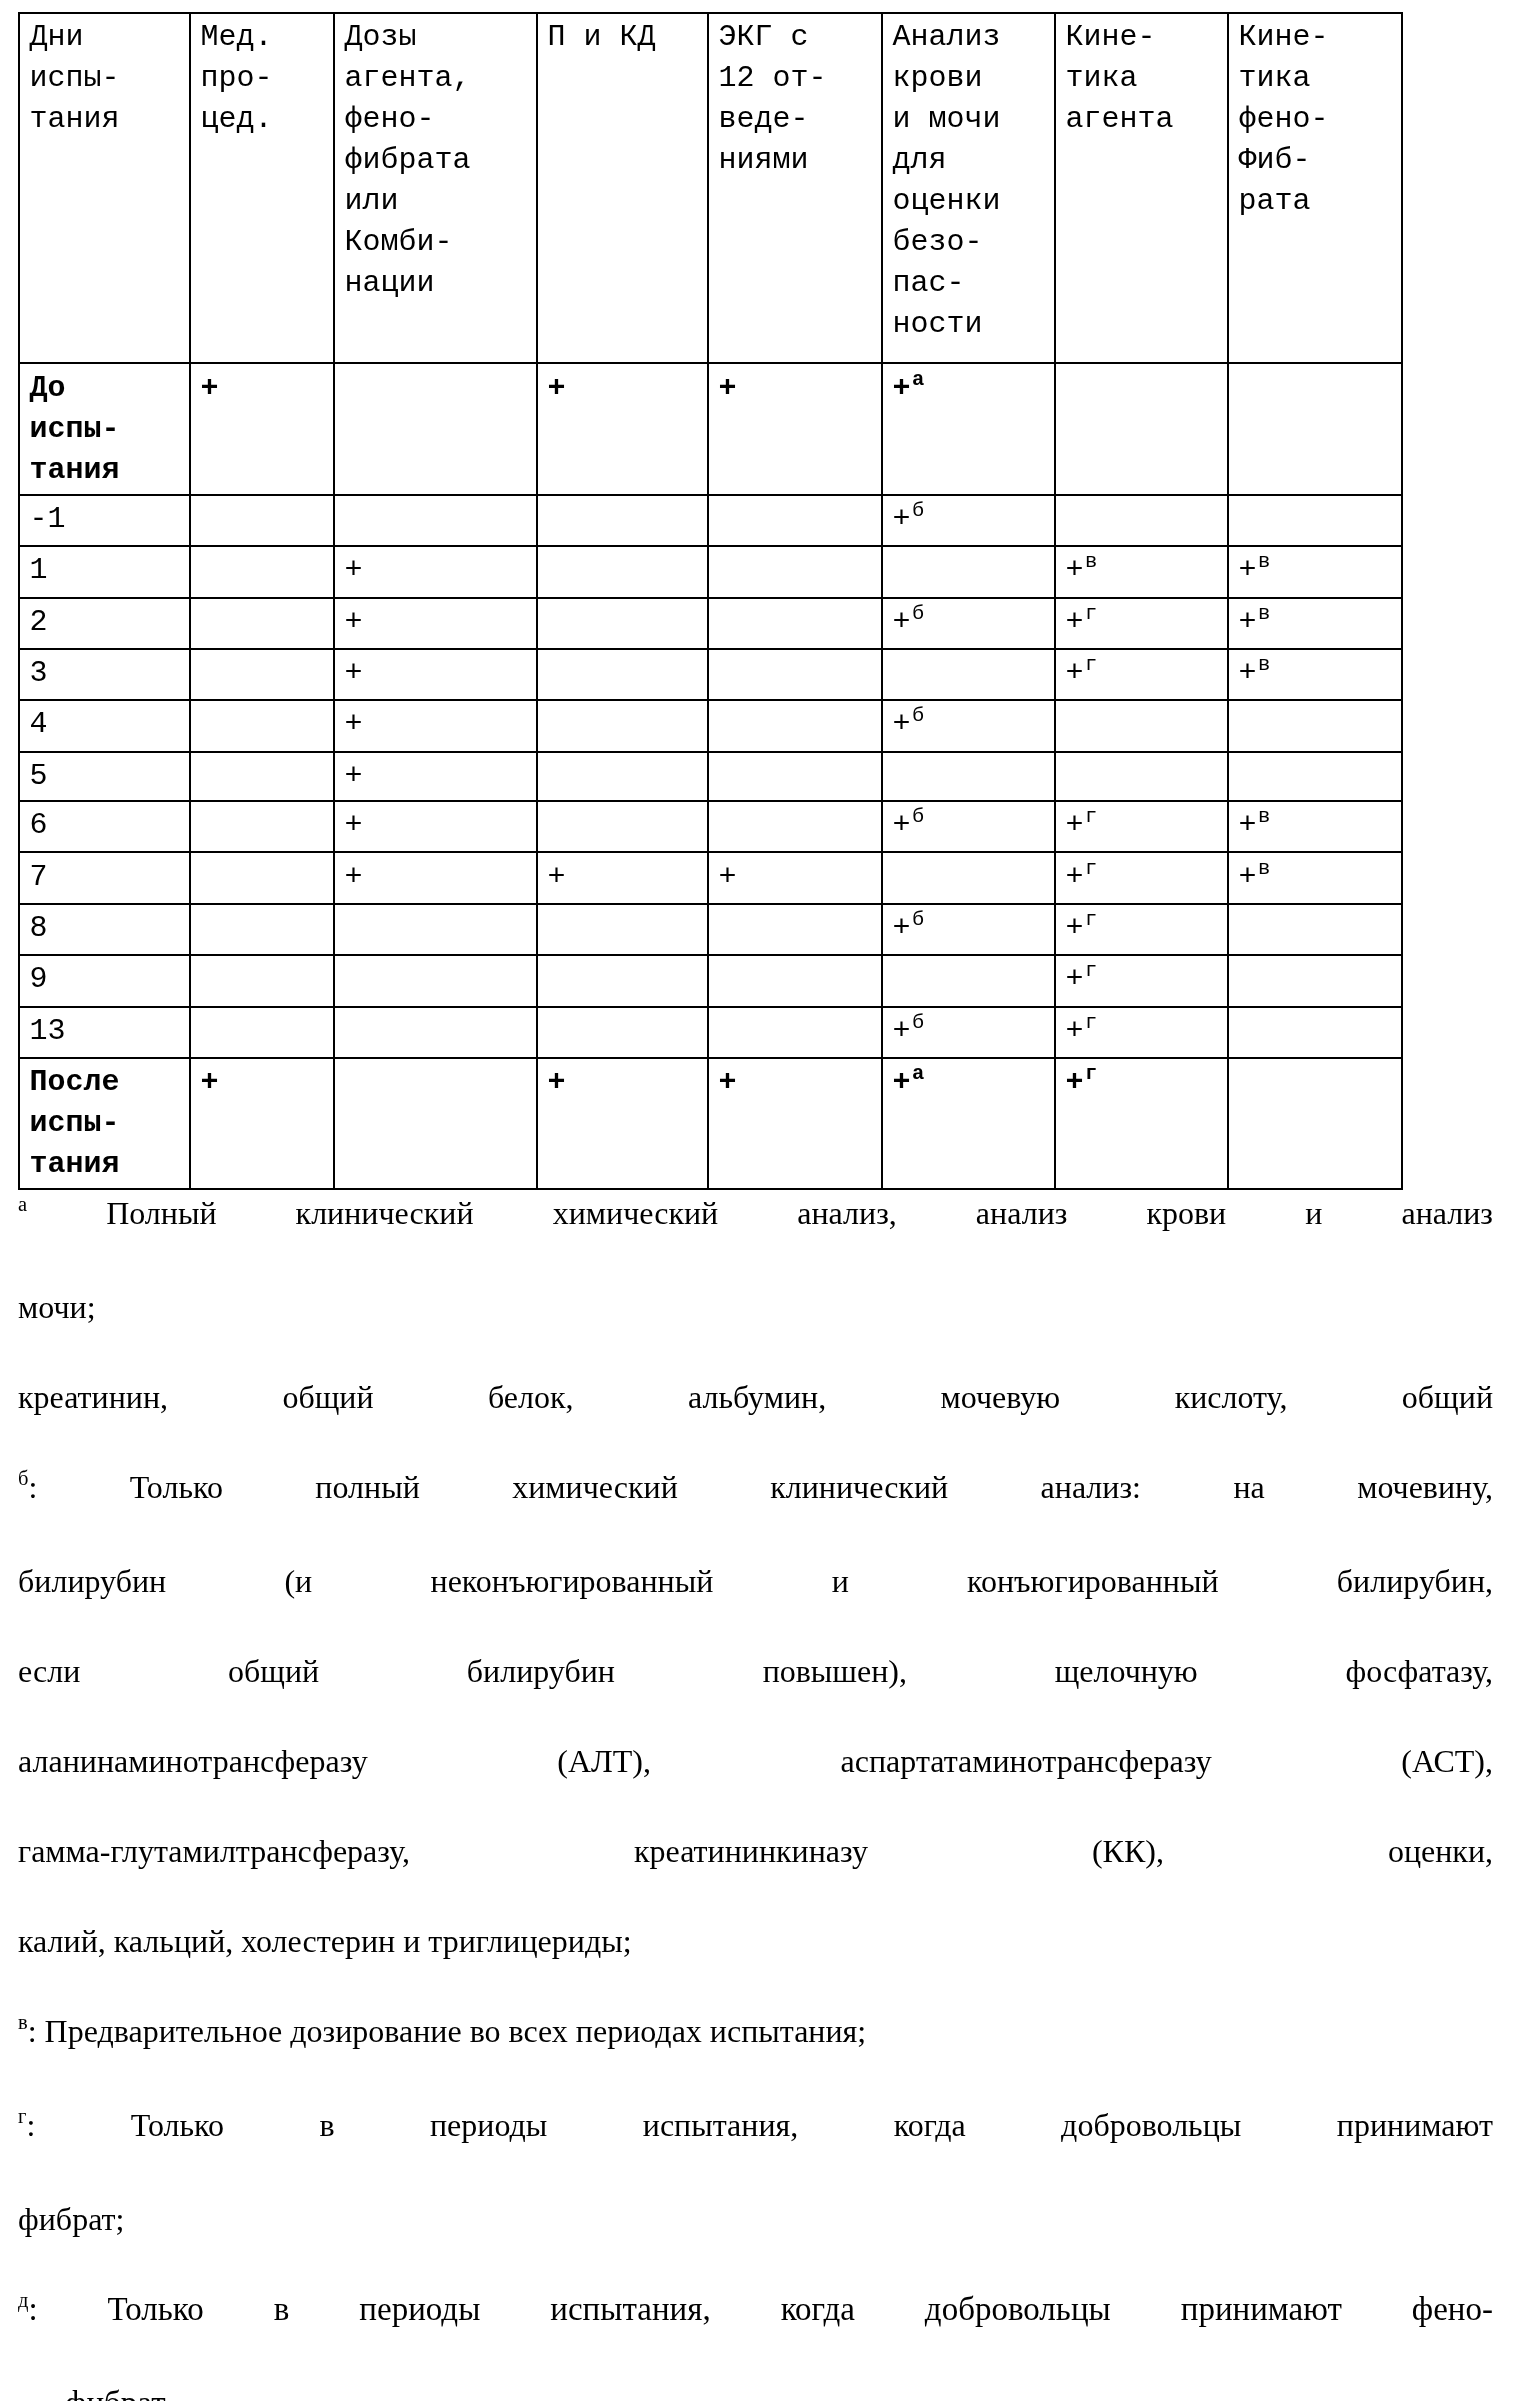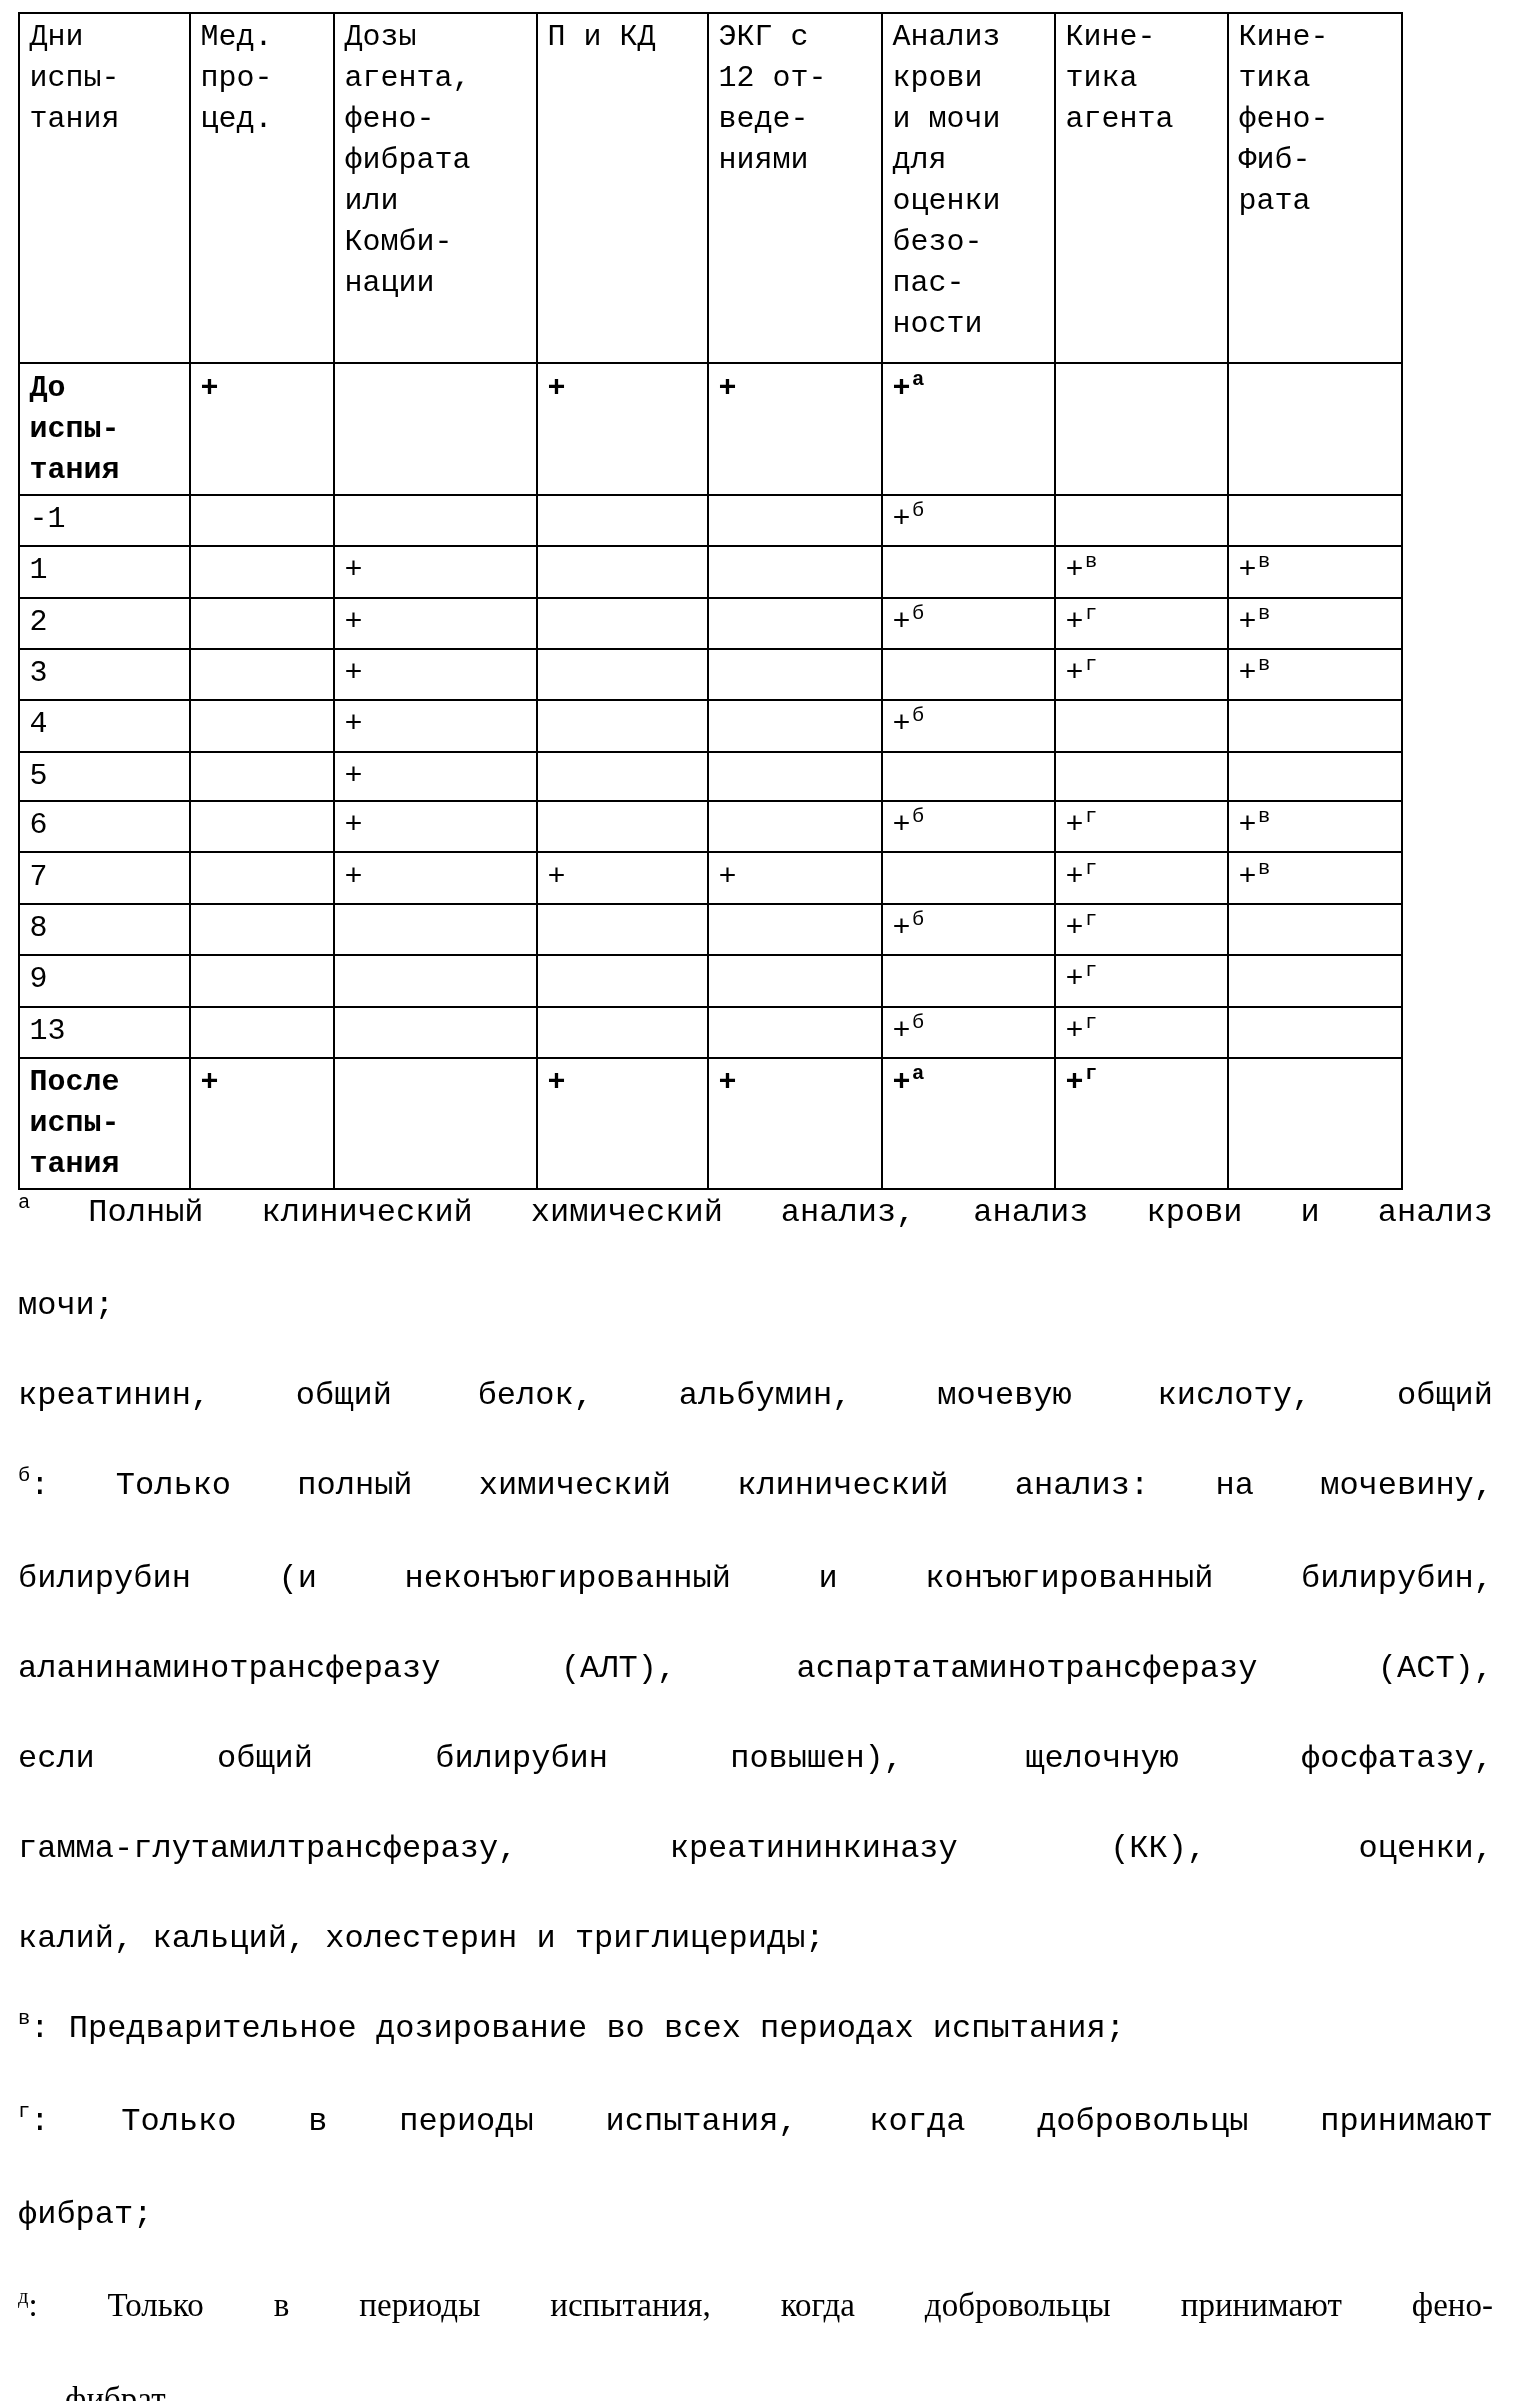--- a/index.html
+++ b/index.html
@@ -14,21 +14,21 @@
   .hdr-text { white-space: pre-line; display: block; }
   td.day { text-align: center; }
   td.day.multi { text-align: left; white-space: pre-line; }
   td.mark { text-align: center; vertical-align: bottom; }
   td.mark.top { vertical-align: top; }
   .plus { position: relative; }
   .sup { font-size: 20.5px; position: relative; top: -11px; margin-left: 1.6px; }
   tr.r-short td { height: 41px; }
   tr.r-tall td { height: 120px; font-weight: bold; }
   .notes { position: absolute; left: 18px; top: 1168px; width: 1475px; }
-  .note-line { font-size: 32px; line-height: 90px; text-align: justify; text-align-last: justify; margin: 0; }
+  .note-line { font-size: 32px; line-height: 90px; text-align: justify; text-align-last: justify; margin: 0; font-family: Liberation Serif, serif; }
   .note-line.last { text-align-last: left; }
   .note-line.prop { font-family: "Liberation Serif", "DejaVu Serif", serif; font-size: 33px; }
   .note-line.indent { padding-left: 47px; }
   .fsup { font-size: 20.5px; position: relative; top: -12.6px; }
 </style>
 </head>
 <body>
 
 <table class="sched">
   <colgroup>
@@ -232,22 +232,22 @@
       </tr>
     </tbody>
 </table>
 
 <div class="notes" id="notes">
     <p class="note-line"><span class="fsup">а</span> <span>Полный клинический химический анализ, анализ крови и анализ</span></p>
     <p class="note-line last"><span>мочи;</span></p>
     <p class="note-line"><span>креатинин, общий белок, альбумин, мочевую кислоту, общий</span></p>
     <p class="note-line"><span class="fsup">б</span><span>: Только полный химический клинический анализ: на мочевину,</span></p>
     <p class="note-line"><span>билирубин (и неконъюгированный и конъюгированный билирубин,</span></p>
+    <p class="note-line"><span>если общий билирубин повышен), щелочную фосфатазу,</span></p>
     <p class="note-line"><span>аланинаминотрансферазу (АЛТ), аспартатаминотрансферазу (АСТ),</span></p>
-    <p class="note-line"><span>если общий билирубин повышен), щелочную фосфатазу,</span></p>
     <p class="note-line"><span>гамма-глутамилтрансферазу, креатининкиназу (КК), оценки,</span></p>
     <p class="note-line last"><span>калий, кальций, холестерин и триглицериды;</span></p>
     <p class="note-line last"><span class="fsup">в</span><span>:  Предварительное дозирование во всех периодах испытания;</span></p>
     <p class="note-line"><span class="fsup">г</span><span>: Только в периоды испытания, когда добровольцы принимают</span></p>
     <p class="note-line last"><span>фибрат;</span></p>
     <p class="note-line prop"><span class="fsup">д</span><span>: Только в периоды испытания, когда добровольцы принимают фено-</span></p>
     <p class="note-line last prop indent"><span>фибрат.</span></p>
   </div>
 
 

